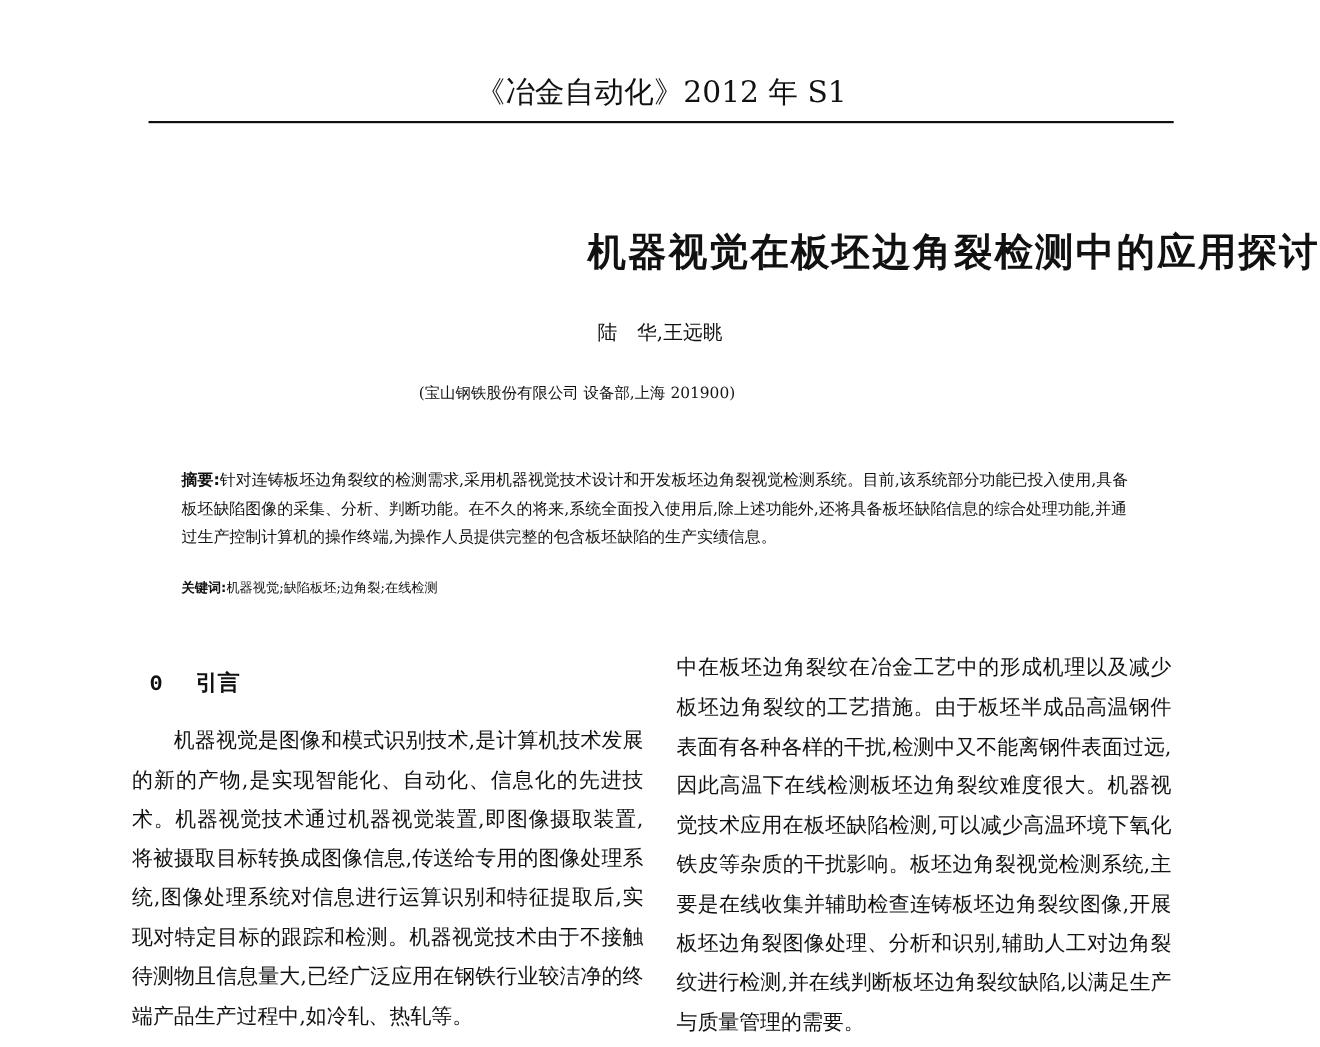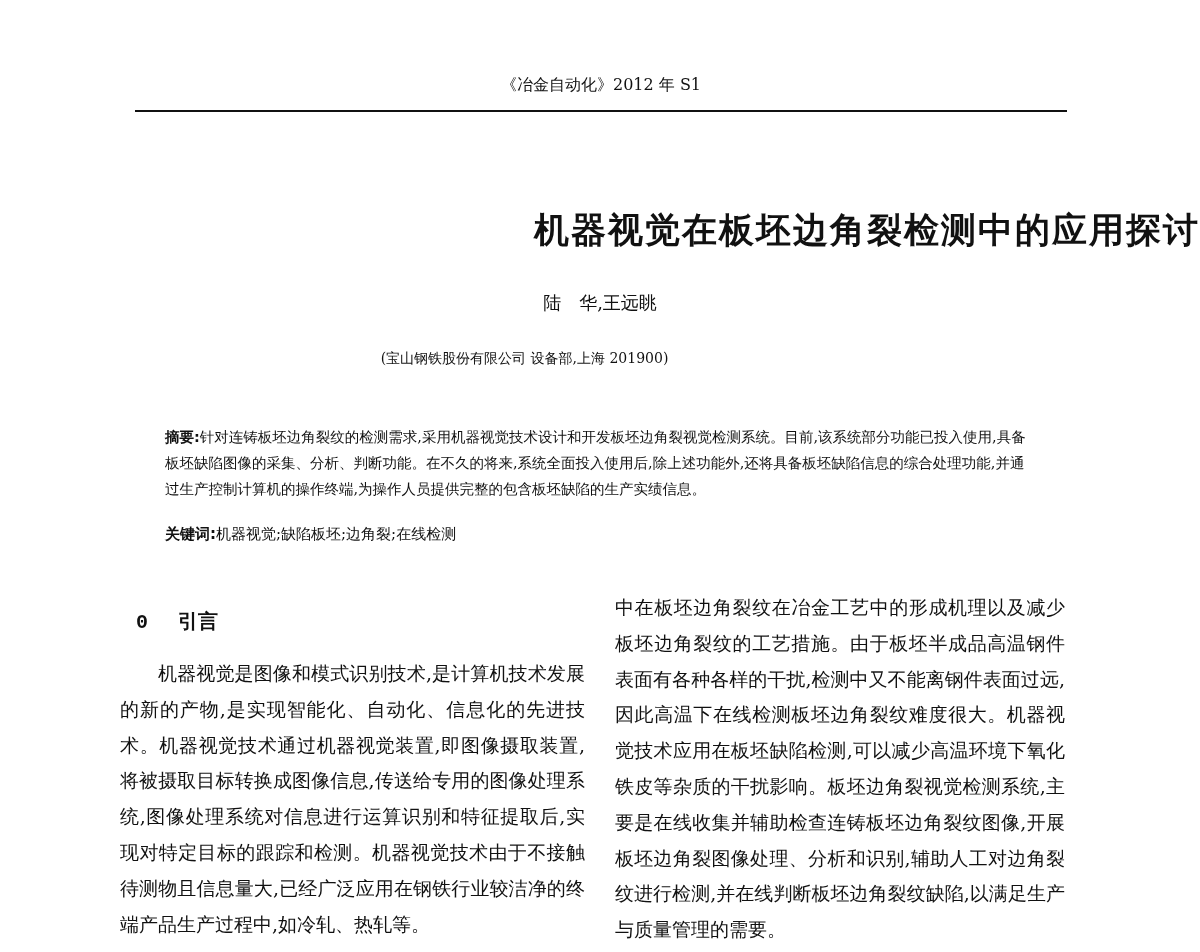--- a/index.html
+++ b/index.html
@@ -3,21 +3,21 @@
 <meta charset="utf-8">
 <style>
   html, body { margin: 0; padding: 0; background: #ffffff; }
   body {
     width: 1200px; height: 952px; position: relative; overflow: hidden;
     font-family: "DejaVu Serif", "Liberation Serif", serif;
     color: #111111;
   }
   .header {
     position: absolute; left: 135px; top: 70px; width: 932px;
-    text-align: center; font-size: 16px; line-height: 30px;
+    text-align: center; font-size: 27px; line-height: 30px;
   }
   .header-rule {
     position: absolute; left: 135px; top: 110px; width: 932px; height: 0;
     border-top: 2px solid #111;
   }
   .title {
     position: absolute; left: 0; top: 206px; width: 1200px;
     text-align: right; font-family: "DejaVu Sans", "Liberation Sans", sans-serif;
     font-weight: bold; font-size: 35px; letter-spacing: 2px; line-height: 48px;
   }
@@ -29,21 +29,21 @@
     position: absolute; left: 0; top: 347px; width: 1049px;
     text-align: center; font-size: 14px; line-height: 22px;
   }
   .abstract {
     position: absolute; left: 165px; top: 424px; width: 870px;
     font-size: 14.5px; line-height: 26px;
   }
   .abstract .label { font-weight: bold; font-family: "DejaVu Sans", sans-serif; }
   .keywords {
     position: absolute; left: 165px; top: 522px; width: 870px;
-    font-size: 15px; line-height: 24px;
+    font-size: 12px; line-height: 24px;
   }
   .keywords .label { font-weight: bold; font-family: "DejaVu Sans", sans-serif; }
   .col {
     position: absolute; top: 590px; width: 465px;
     font-size: 19px; line-height: 35.8px; text-align: justify;
   }
   .col-left { left: 120px; }
   .col-right { left: 615px; width: 450px; }
   .section-heading {
     font-family: Liberation Mono, monospace;

